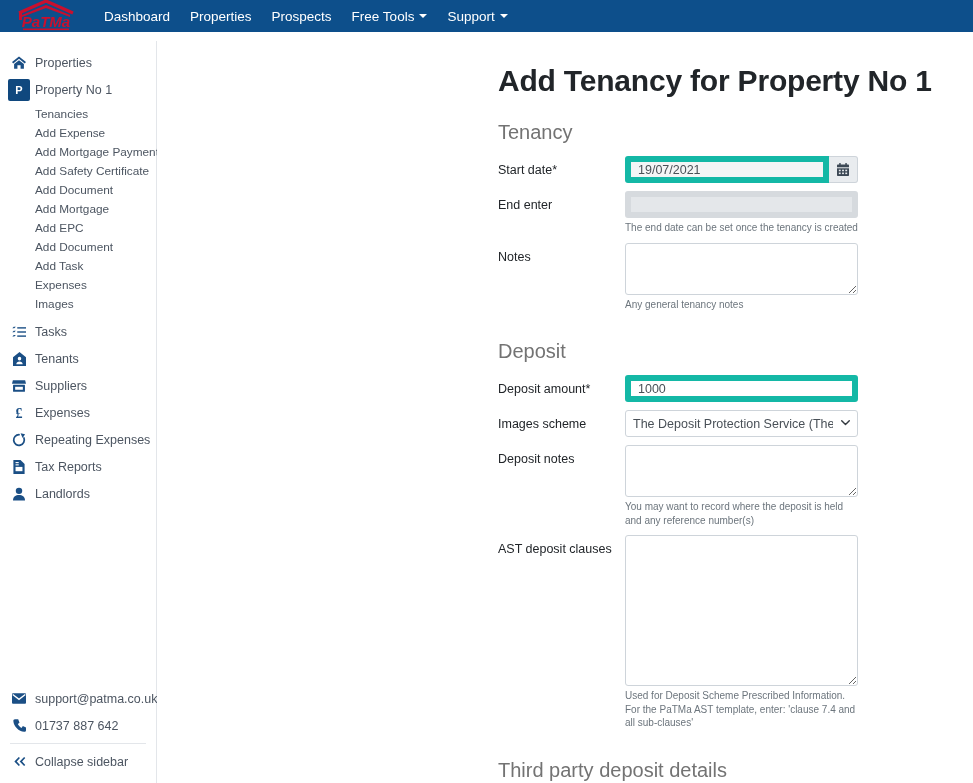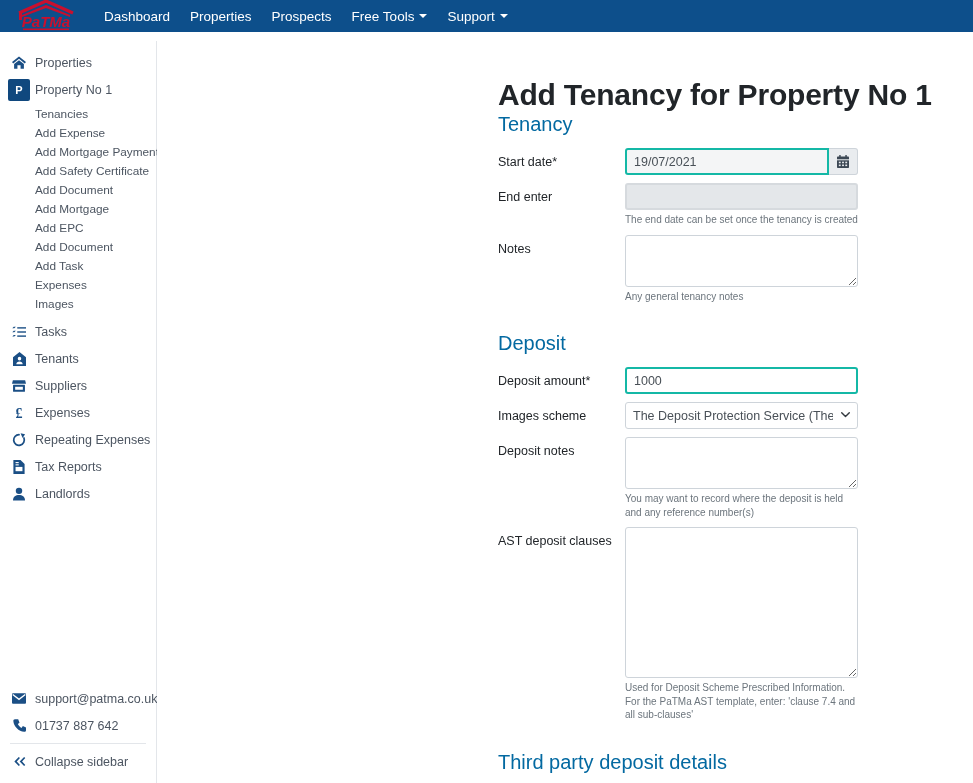--- a/index.html
+++ b/index.html
@@ -107,58 +107,58 @@
 
   
   .main {
     position: absolute; top: 41px; left: 157px;
     width: 816px; height: 742px;
     overflow: hidden;
     background: #ffffff;
   }
   .page-title {
     position: absolute;
-    left: 341px; top: 17px;
+    left: 341px; top: 3px;
     font-size: 30px;
     font-weight: bold;
     color: #212529;
     white-space: nowrap;
     letter-spacing: -0.2px;
   }
   .form-wrap {
     position: absolute;
     left: 341px; top: 63px;
     width: 460px;
   }
   .section-title {
     font-size: 20px;
     font-weight: normal;
-    color: #0369a1;
-    margin: 8px 0 12px 0;
+    color: #737373;
+    margin: 16px 0 12px 0;
     line-height: 1.2;
   }
   .section-title.spaced { margin-top: 28px; }
 
   .frow {
     display: flex;
     align-items: flex-start;
     margin-bottom: 8px;
   }
   .flabel {
     width: 127px; min-width: 127px;
     font-size: 12.5px;
     color: #212529;
     padding-top: 6px;
     line-height: 1.3;
   }
   .fctl { width: 233px; }
 
   .inp {
     width: 233px; height: 27px;
-    border: 2px solid #14b8a6;
+    border: 6px solid #14b8a6;
     border-radius: 3px;
     background: #ffffff;
     font-size: 12.5px;
     color: #495057;
     padding: 0 7px;
     font-family: "Liberation Sans", sans-serif;
     outline: none;
   }
   .inp.disabled {
     background: #e4e7ea;

